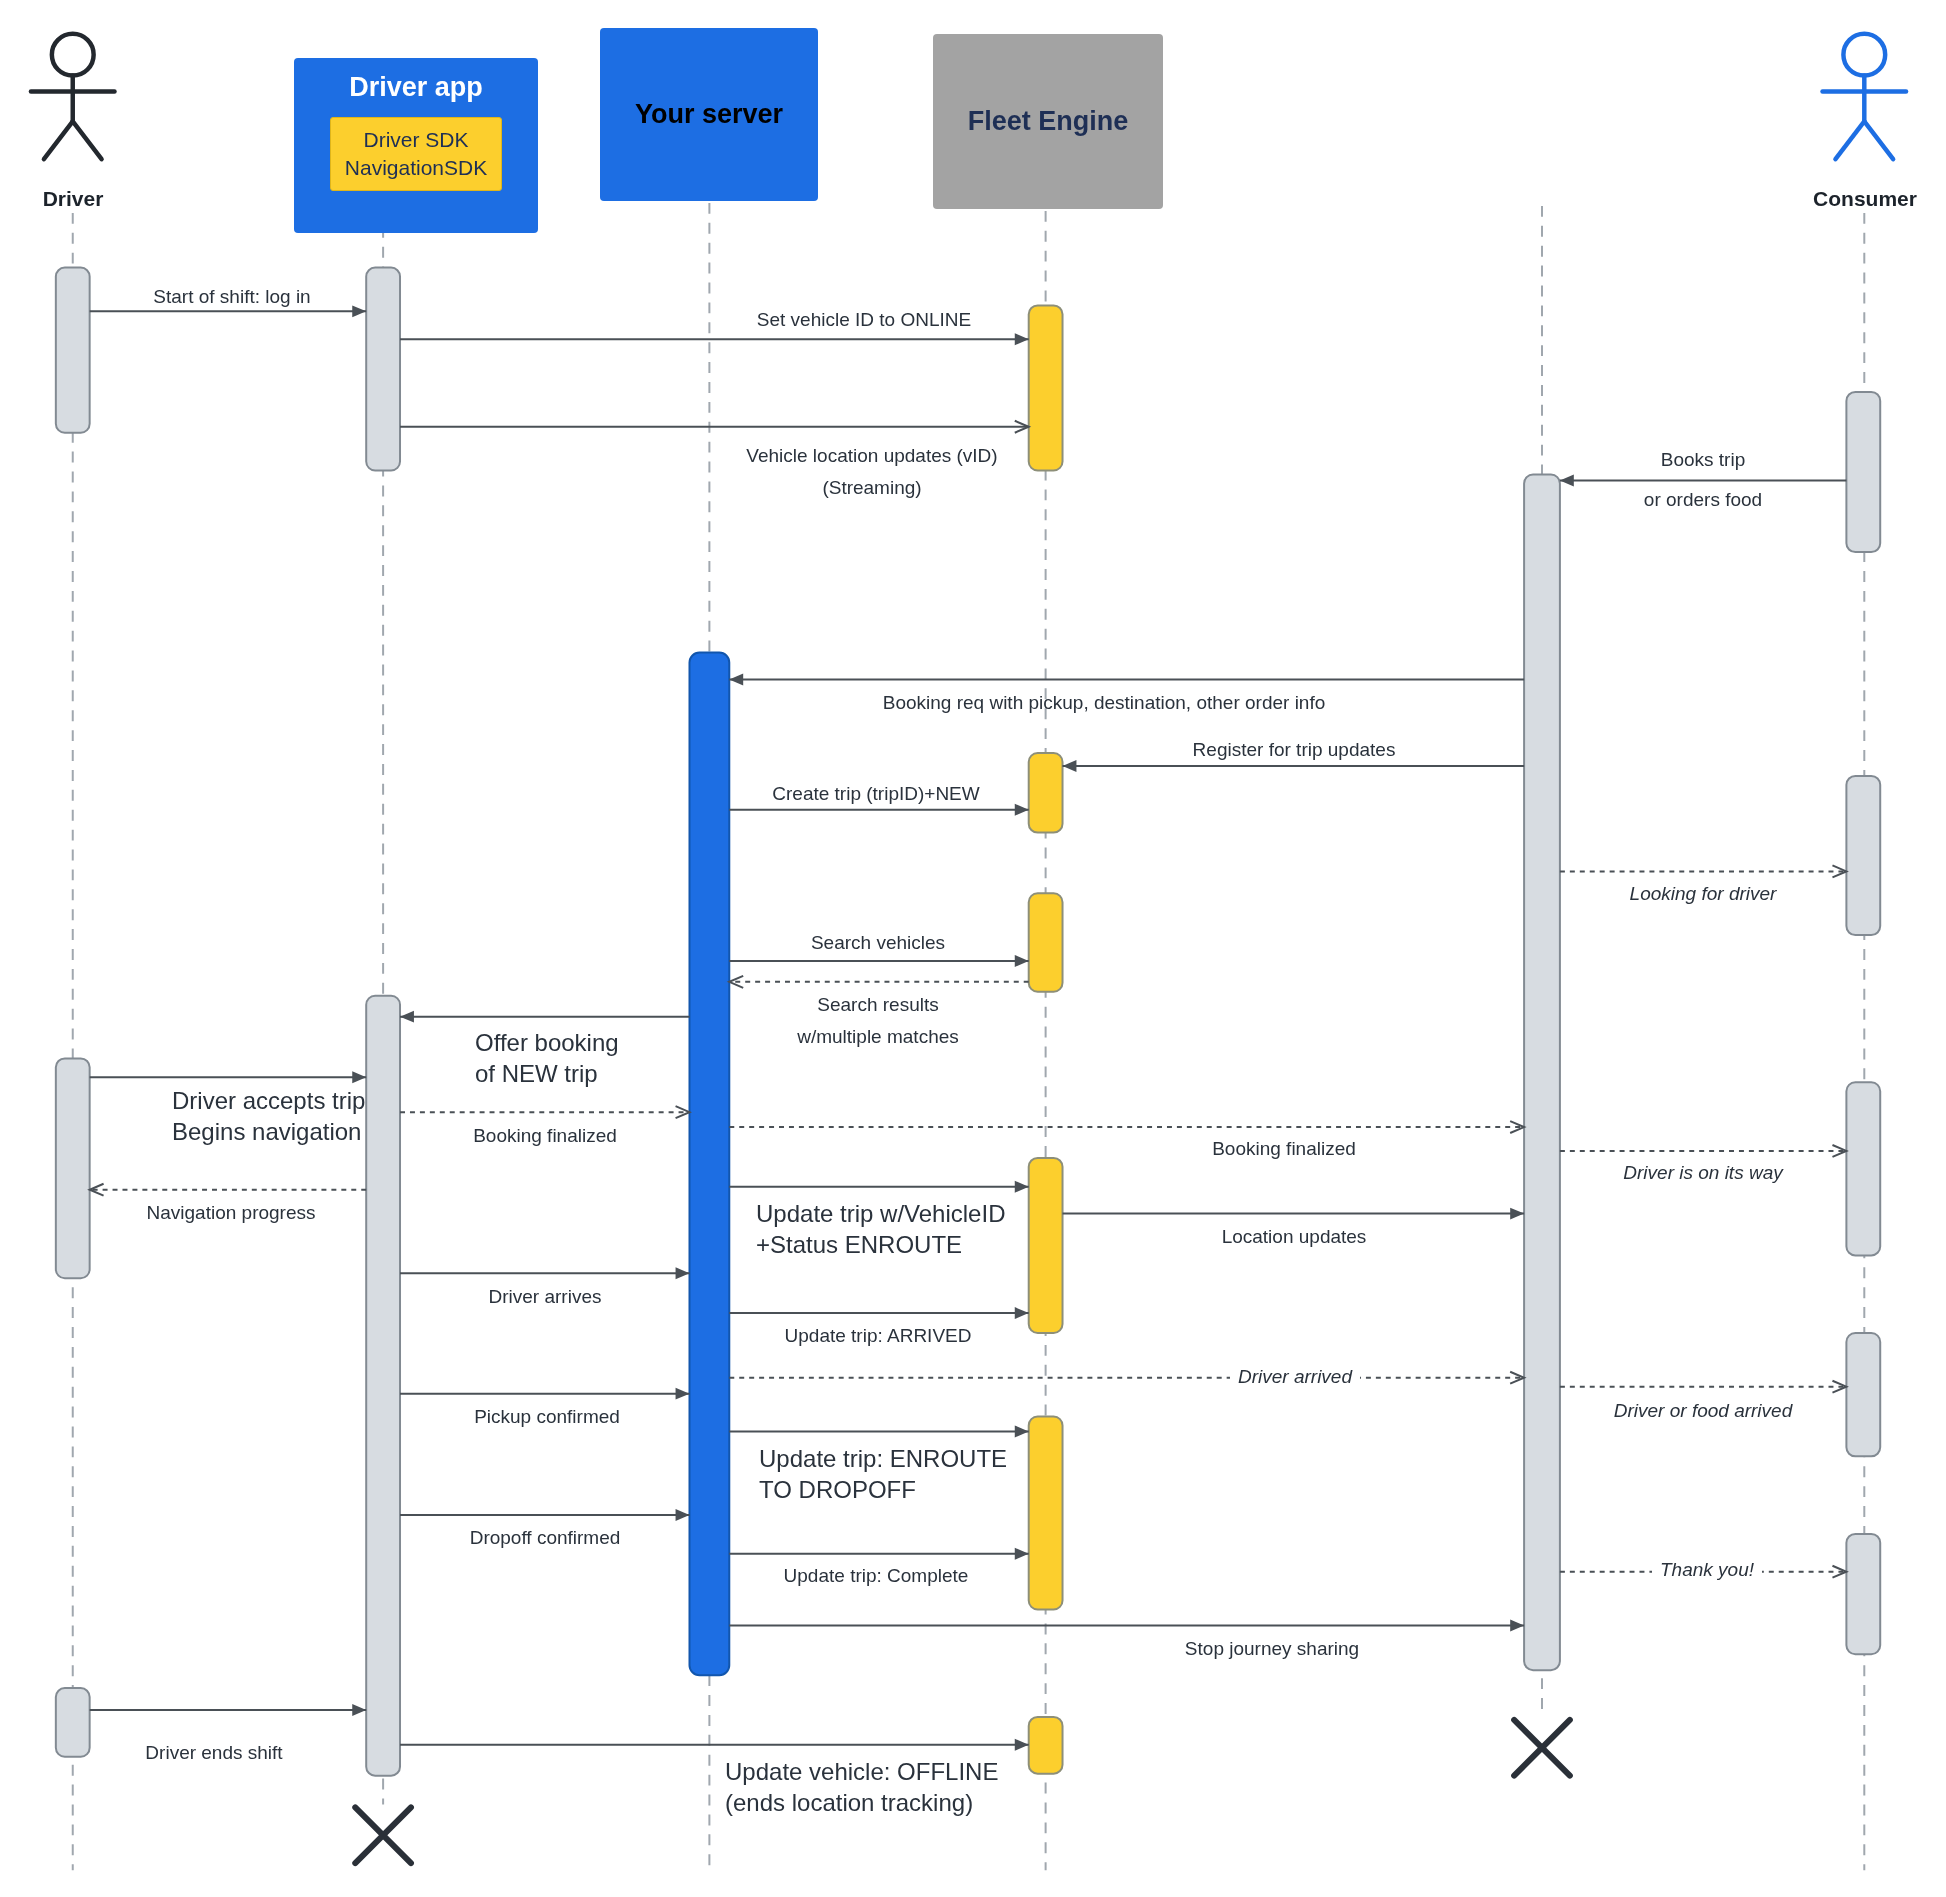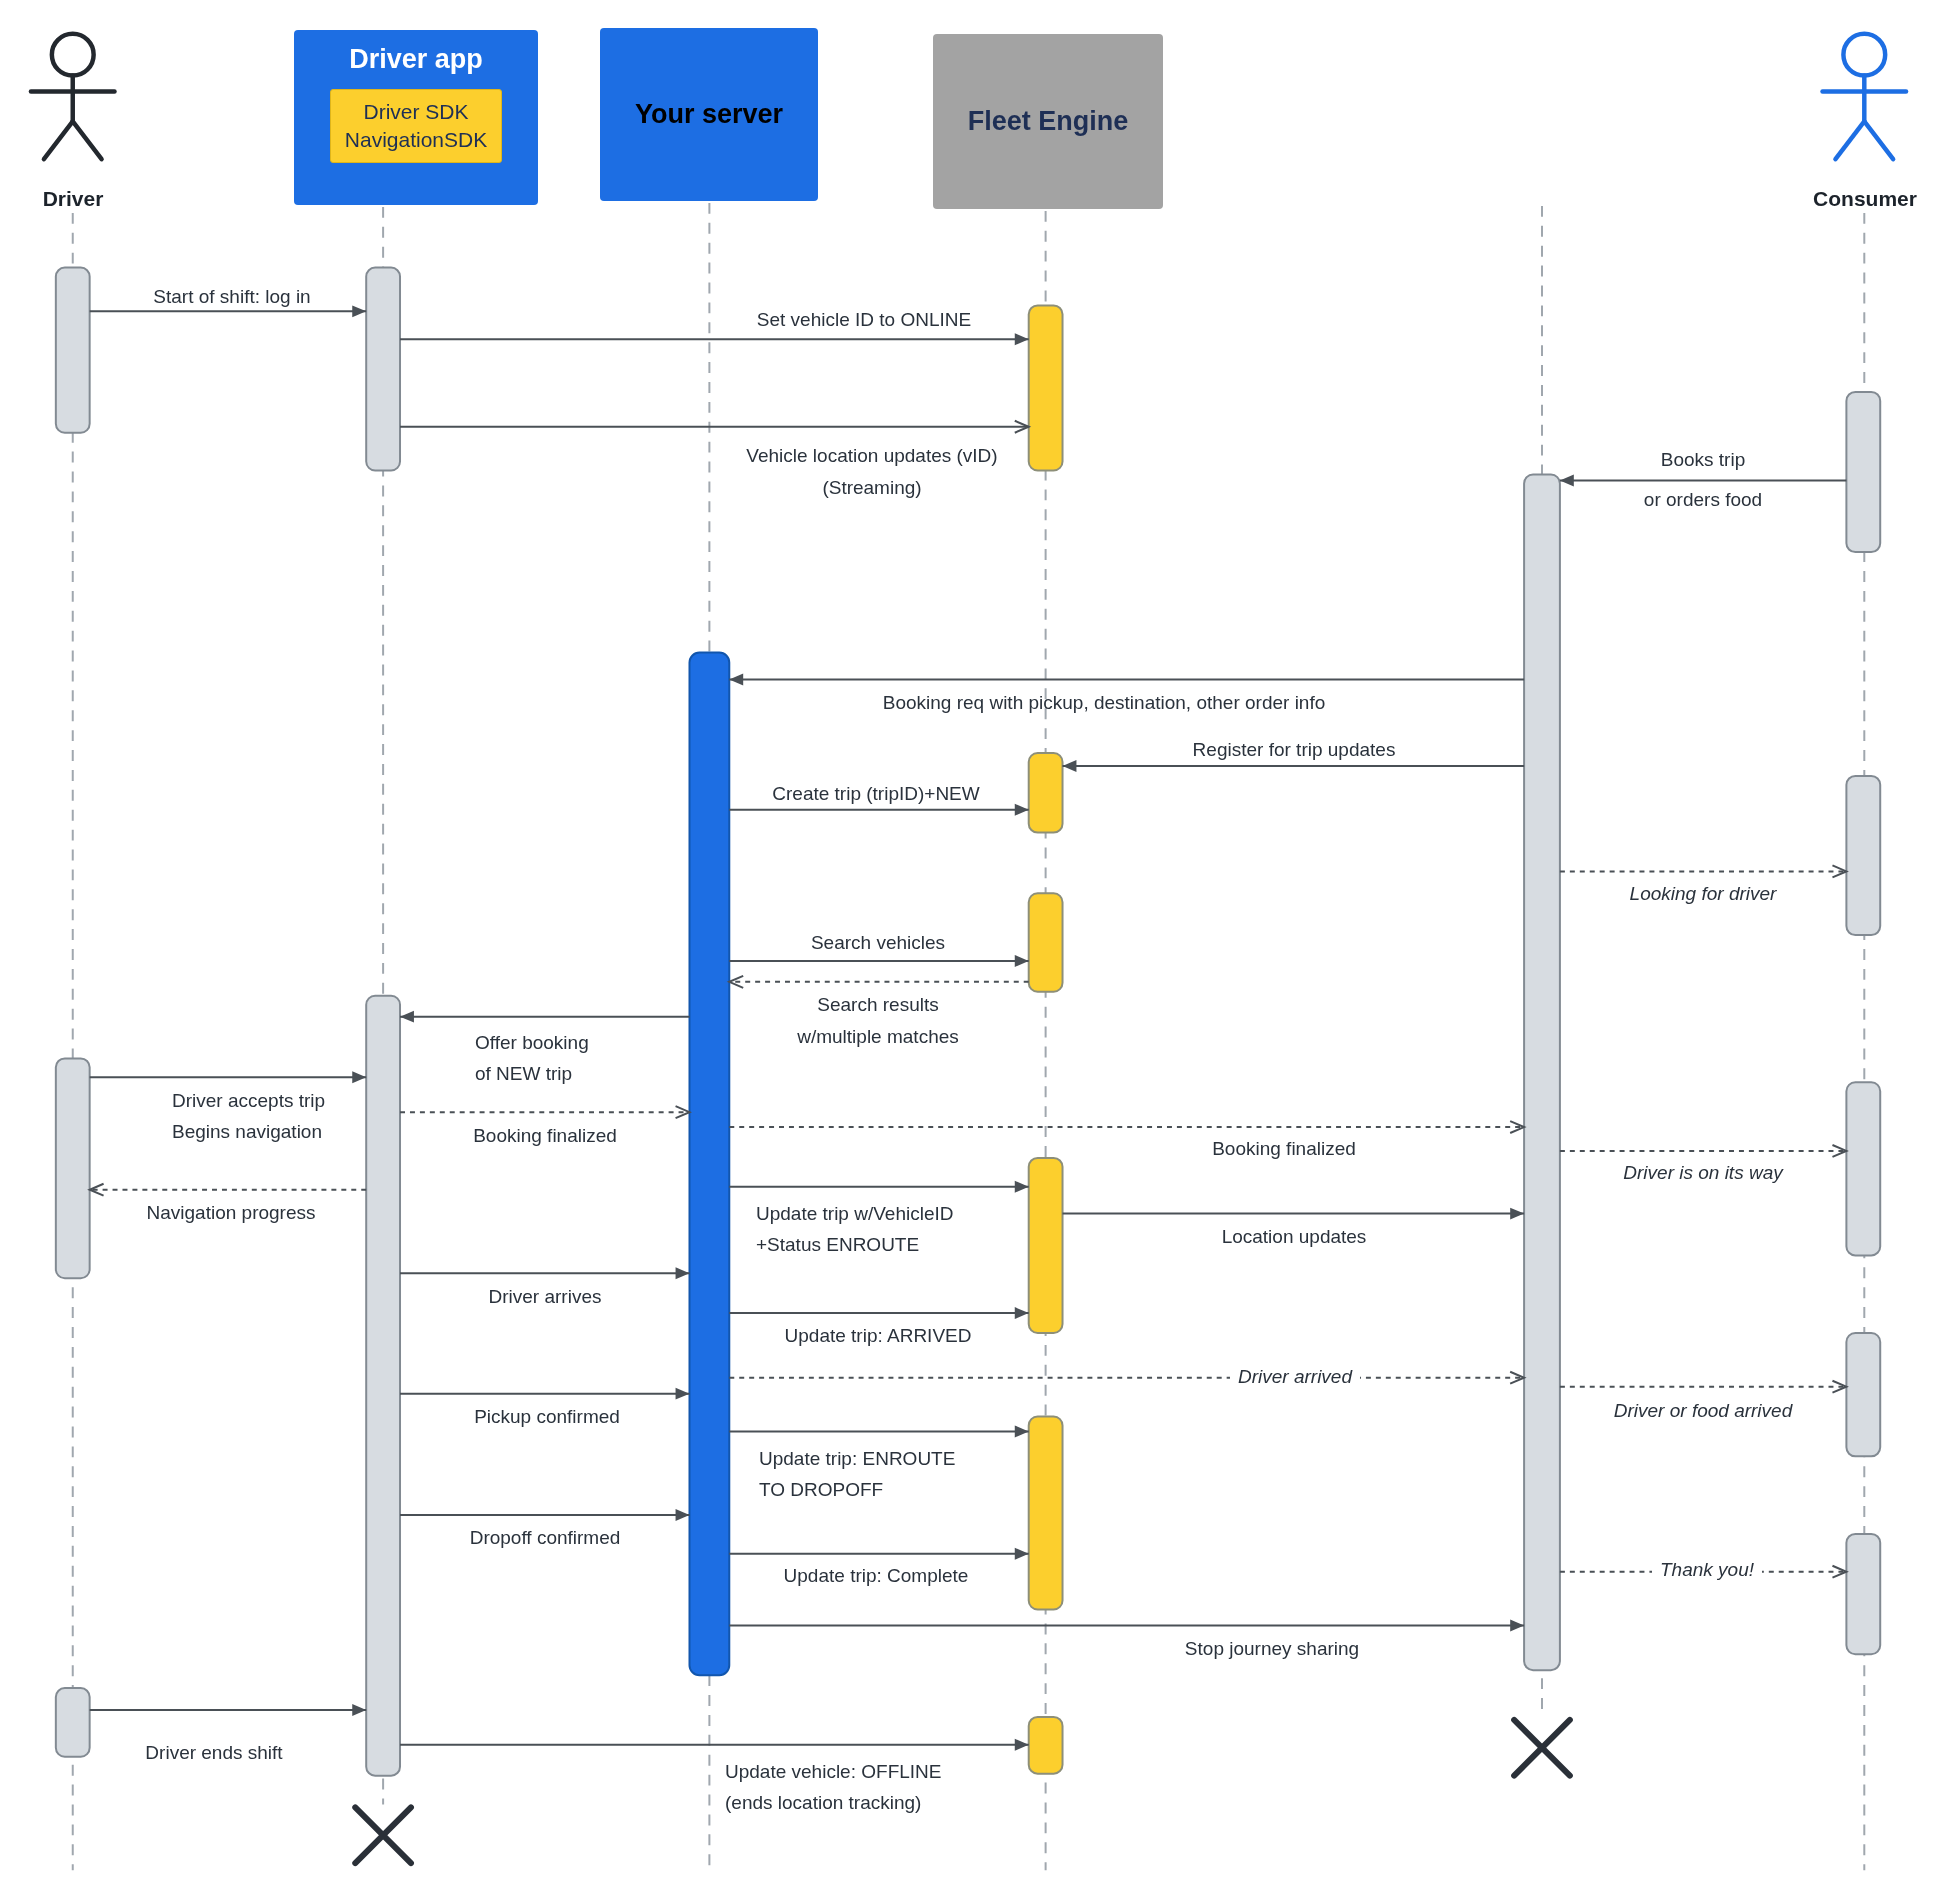--- a/index.html
+++ b/index.html
@@ -26,29 +26,30 @@
   
   .lbl {
     position:absolute; z-index:2; transform:translateX(-50%);
     font-size:19px; line-height:24px; white-space:nowrap;
     color:#2a323c; text-align:center;
   }
   .lbl.italic { font-style:italic; }
   .lbl.onbg { background:#ffffff; padding:0 8px; }
   .lbl-left {
     position:absolute; z-index:2;
-    font-size:19px; line-height:31px; white-space:nowrap;
+    font-size:24px; line-height:31px; white-space:nowrap;
     color:#2a323c; text-align:left;
   }
 
   
   .app-box {
     position:absolute; z-index:2; background:#1d6ee3; border-radius:4px;
     color:#ffffff; display:flex; flex-direction:column; align-items:center;
     padding-top:13px;
+    margin-top:28px;
   }
   .app-title { font-weight:bold; font-size:27px; line-height:32px; }
   .sdk-box {
     margin-top:14px; background:#fccf2d; border:1px solid #dfb51a; border-radius:3px;
     color:#1e2f55; font-size:21px; line-height:28px; padding:8px 14px; text-align:center;
   }
   .solid-box {
     position:absolute; z-index:2; border-radius:4px;
     display:flex; align-items:center; justify-content:center;
     font-weight:bold; font-size:27px;

